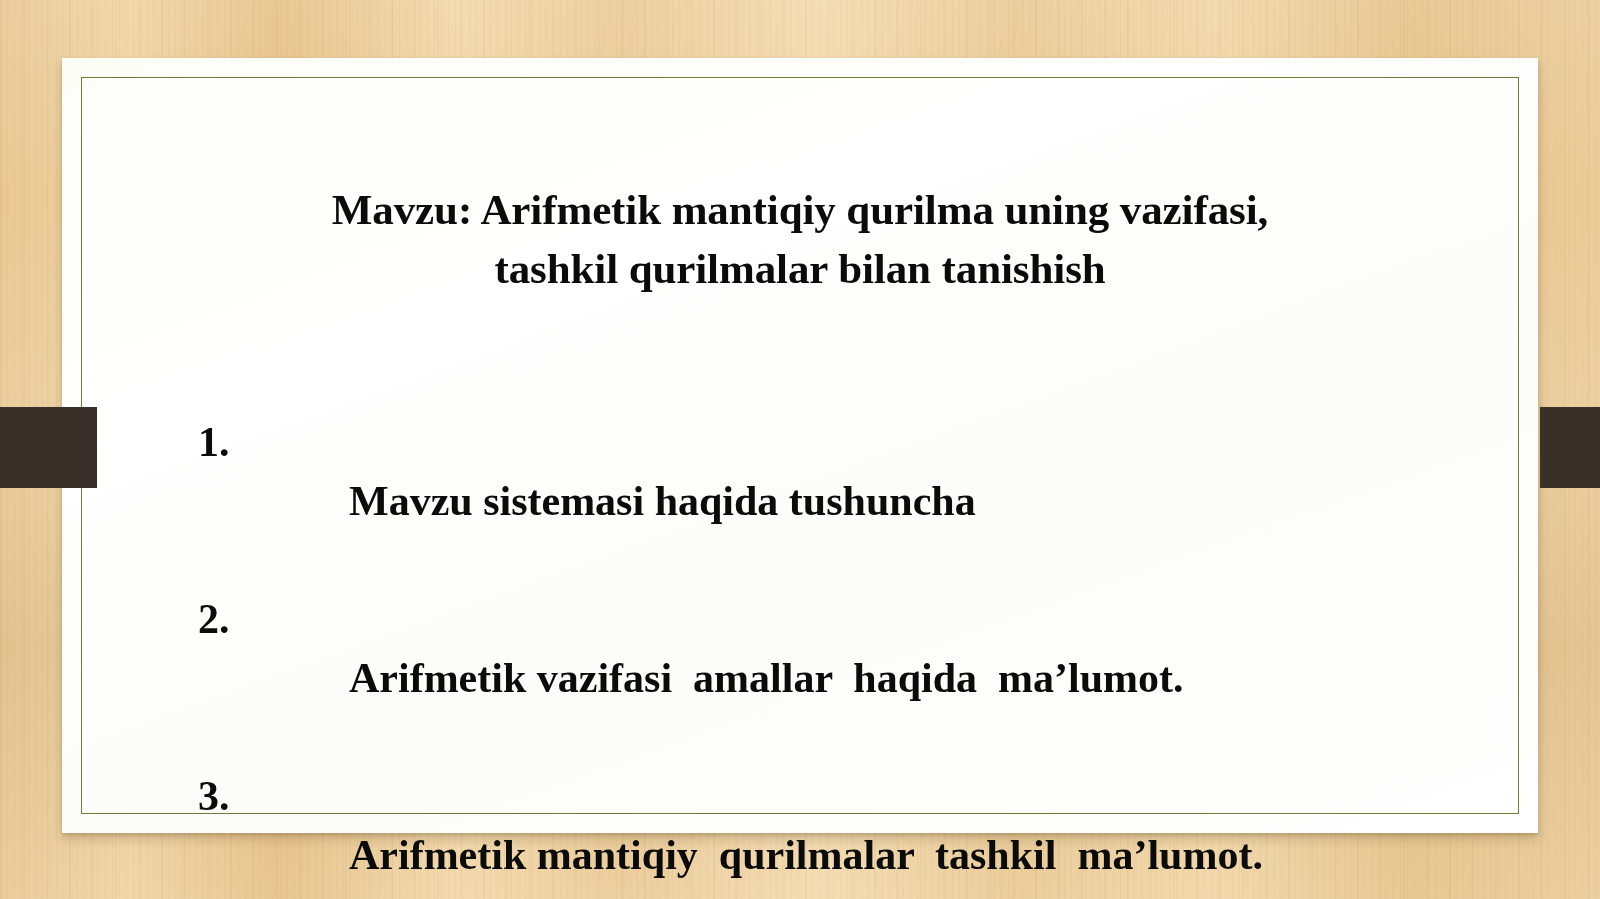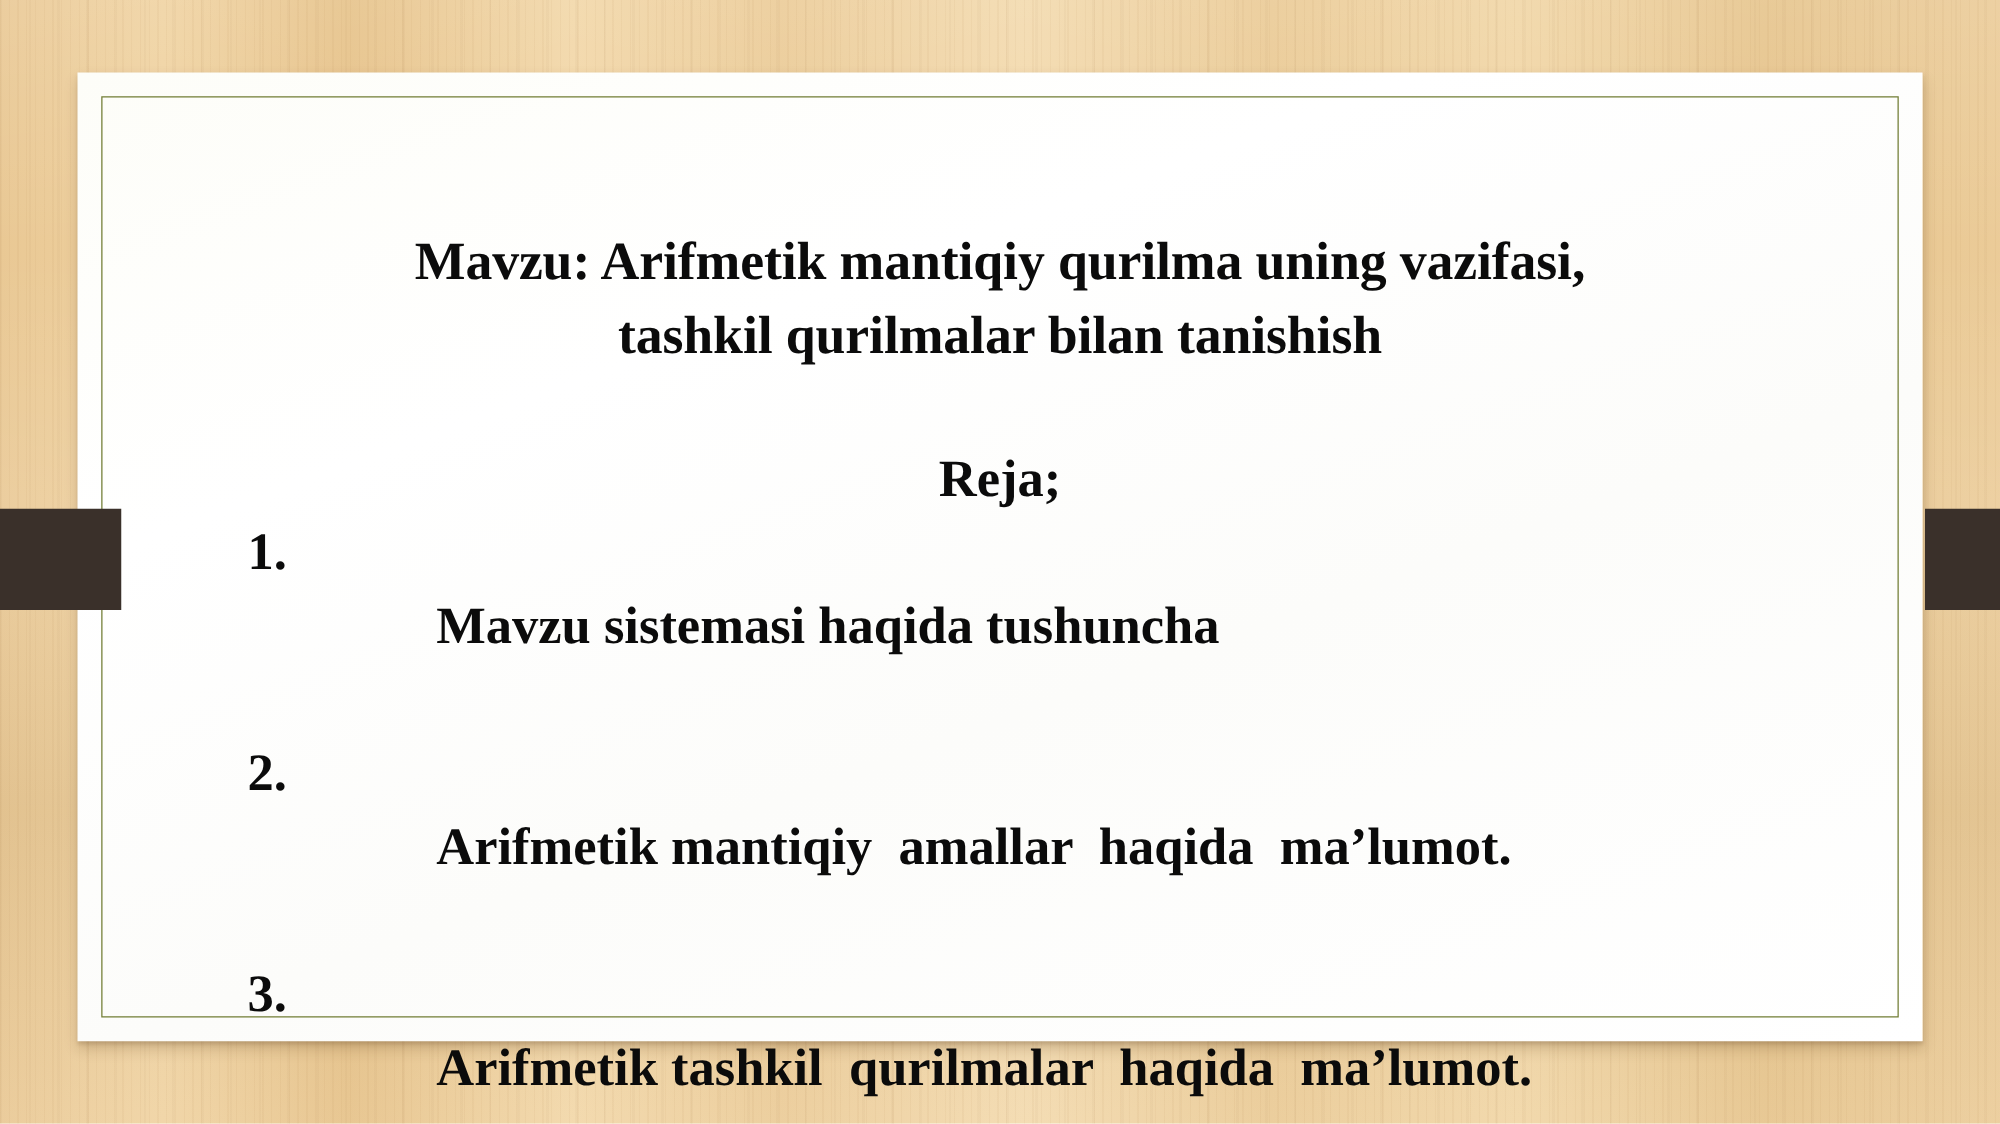--- a/index.html
+++ b/index.html
@@ -164,30 +164,29 @@
   <div id="card">
     <div class="inner-frame"></div>
 
     <div id="content">
 
       <div class="title-block">
         <div class="title-line">Mavzu: Arifmetik mantiqiy qurilma uning vazifasi,</div>
         <div class="title-line">tashkil qurilmalar bilan tanishish</div>
       </div>
 
-      <div class="reja-heading">Reja;</div>
 
       <ul class="plan-list">
         <li>
           <span class="num">1.</span><span>Mavzu sistemasi haqida tushuncha</span>
         </li>
         <li>
-          <span class="num">2.</span><span>Arifmetik mantiqiy  amallar  haqida  ma’lumot.</span>
+          <span class="num">2.</span><span>Arifmetik vazifasi  amallar  haqida  ma’lumot.</span>
         </li>
         <li>
-          <span class="num">3.</span><span>Arifmetik tashkil  qurilmalar  haqida  ma’lumot.</span>
+          <span class="num">3.</span><span>Arifmetik mantiqiy  qurilmalar  tashkil  ma’lumot.</span>
         </li>
 
       </ul>
 
     </div>
   </div>
 </div>
 
 </body></html>

